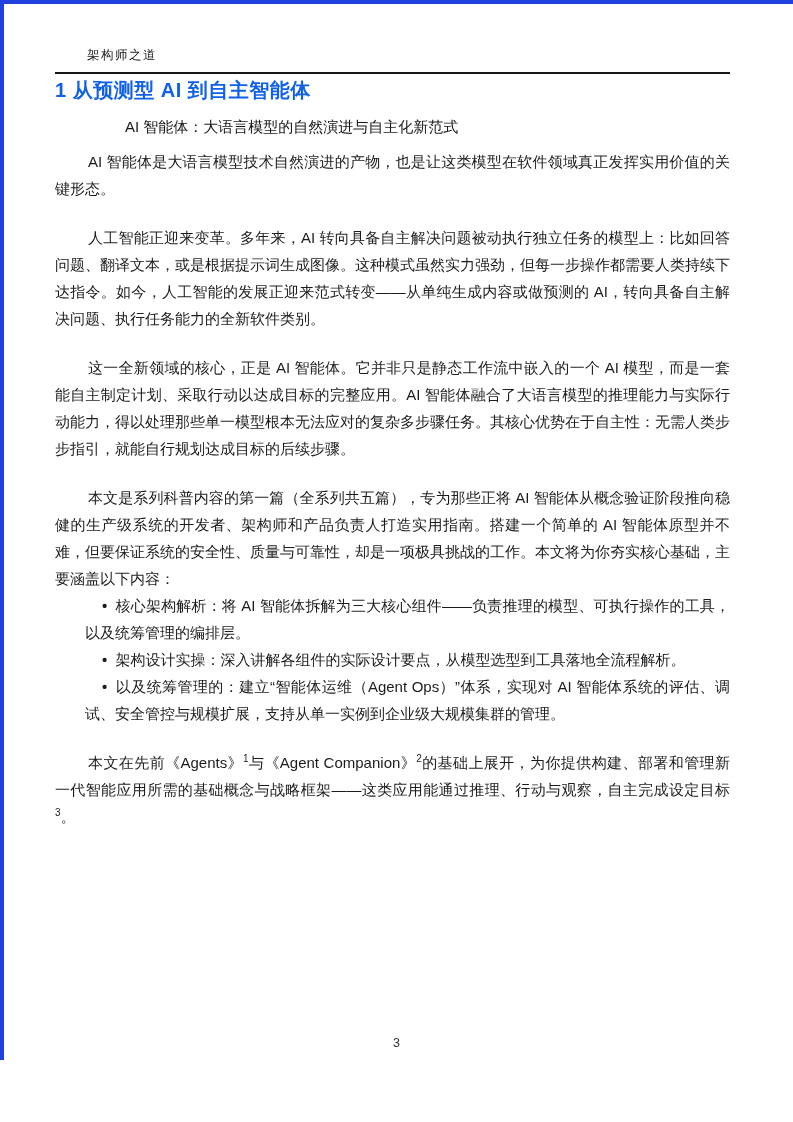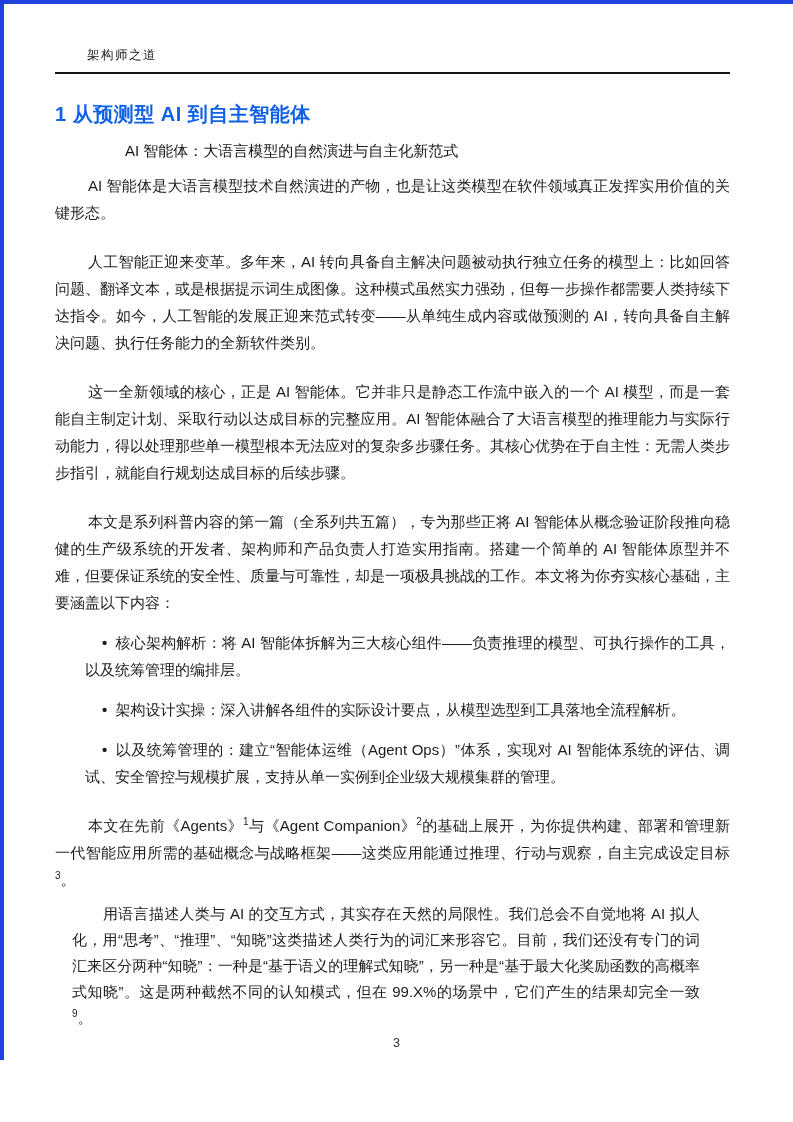--- a/index.html
+++ b/index.html
@@ -34,41 +34,41 @@
   }
   .doc-header{
     border-bottom:2px solid #161616;
     padding:0 0 8px 32px;
     font-size:12.5px;
     letter-spacing:1.5px;
     color:#161616;
     line-height:18px;
   }
   h1.doc-heading{
-    margin:28px 0 0 0;
+    margin:4px 0 0 0;
     font-size:20px;
     line-height:24px;
     font-weight:bold;
     color:var(--heading-color);
     letter-spacing:0.5px;
   }
   .doc-subtitle{
     margin:16px 0 0 70px;
     font-size:15px;
     line-height:18px;
     color:#161616;
   }
   .body-text{font-size:15px;line-height:27px;text-align:justify;}
   p.para{
     margin:22px 0 0 0;
     text-indent:33px;
   }
   p.para.first{margin-top:12px;}
   p.bullet{
-    margin:13px 0 0 30px;
+    margin:0 0 0 30px;
     text-indent:17px;
   }
   p.bullet::before{
     content:"\2022  ";
     font-weight:bold;
     letter-spacing:2px;
   }
   .quote{
     margin:8px 30px 0 17px;
     font-size:15px;
@@ -107,17 +107,16 @@
     <p class="para"><span>人工智能正迎来变革。多年来，AI 转向具备自主解决问题</span><span class="b">被动执行独立任务</span><span>的模型上：比如回答问题、翻译文本，或是根据提示词生成图像。这种模式虽然实力强劲，但每一步操作都需要人类持续下达指令。如今，人工智能的发展正迎来范式转变——从单纯生成内容或做预测的 AI，转向具备自主解决问题、执行任务能力的全新软件类别。</span></p>
     <p class="para"><span>这一全新领域的核心，正是 AI 智能体。它并非只是静态工作流中嵌入的一个 AI 模型，而是一套能自主制定计划、采取行动以达成目标的完整应用。AI 智能体融合了大语言模型的推理能力与实际行动能力，得以处理那些单一模型根本无法应对的复杂多步骤任务。其核心优势在于</span><span class="b">自主性</span><span>：无需人类步步指引，就能自行规划达成目标的后续步骤。</span></p>
     <p class="para"><span>本文是系列科普内容的第一篇（全系列共五篇），专为那些正将 AI 智能体从概念验证阶段推向稳健的生产级系统的开发者、架构师和产品负责人打造实用指南。搭建一个简单的 AI 智能体原型并不难，但要保证系统的安全性、质量与可靠性，却是一项极具挑战的工作。本文将为你夯实核心基础，主要涵盖以下内容：</span></p>
 
     <p class="bullet"><span class="b">核心架构解析</span><span>：将 AI 智能体拆解为三大核心组件——负责推理的</span><span class="b">模型</span><span>、可执行操作的</span><span class="b">工具</span><span>，以及统筹管理的</span><span class="b">编排层</span><span>。</span></p>
     <p class="bullet"><span class="b">架构设计实操</span><span>：深入讲解各组件的实际设计要点，从模型选型到工具落地全流程解析。</span></p>
     <p class="bullet"><span class="b">以及统筹管理的</span><span>：建立“智能体运维（Agent Ops）”体系，实现对 AI 智能体系统的评估、调试、安全管控与规模扩展，支持从单一实例到企业级大规模集群的管理。</span></p>
 
     <p class="para"><span>本文在先前《Agents》</span><sup>1</sup><span>与《Agent Companion》</span><sup>2</sup><span>的基础上展开，为你提供构建、部署和管理新一代智能应用所需的基础概念与战略框架——这类应用能通过推理、行动与观察，自主完成设定目标</span><sup>3</sup><span>。</span></p>
 
-    <div class="quote"><span>用语言描述人类与 AI 的交互方式，其实存在天然的局限性。我们总会不自觉地将 AI 拟人化，用“思考”、“推理”、“知晓”这类描述人类行为的词汇来形容它。目前，我们还没有专门的词汇来区分两种“知晓”：一种是“基于语义的理解式知晓”，另一种是“基于最大化奖励函数的高概率式知晓”。这是两种截然不同的认知模式，但在 99.X%的场景中，它们产生的结果却完全一致</span><sup>9</sup><span>。</span></div>
   </div>
 
   <div class="page-footer">3</div>
 </div>
 
 </body></html>

